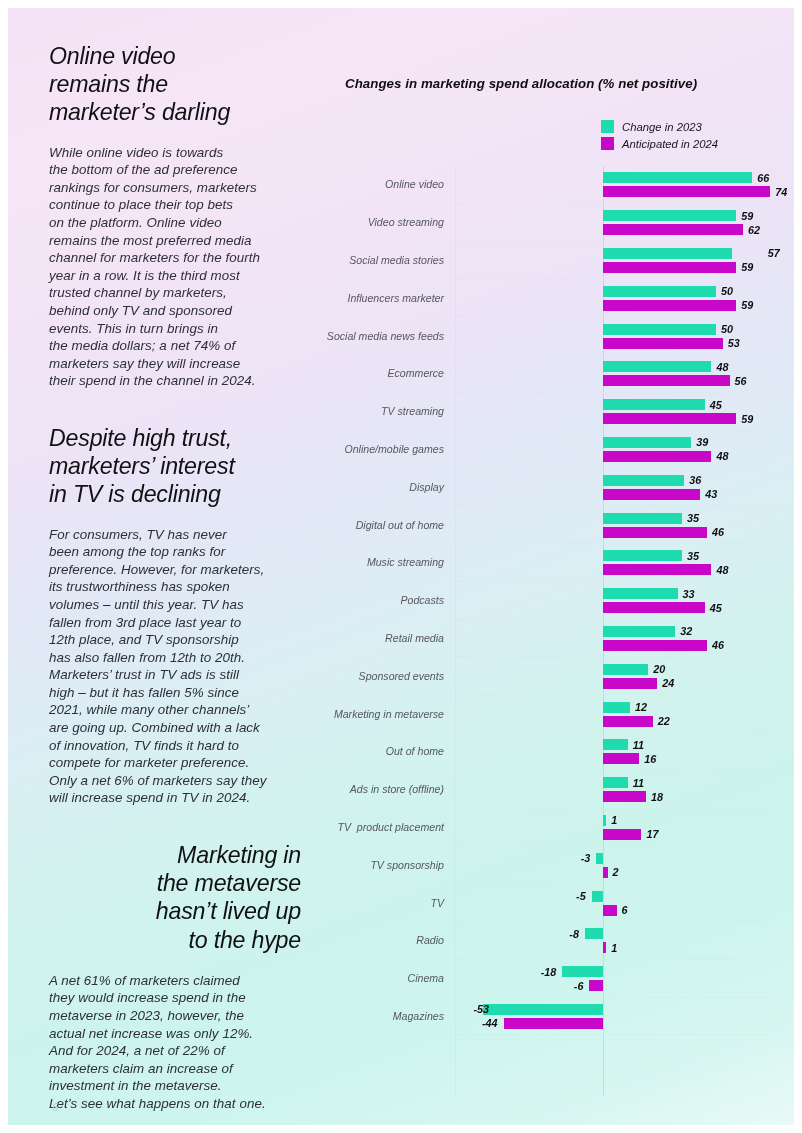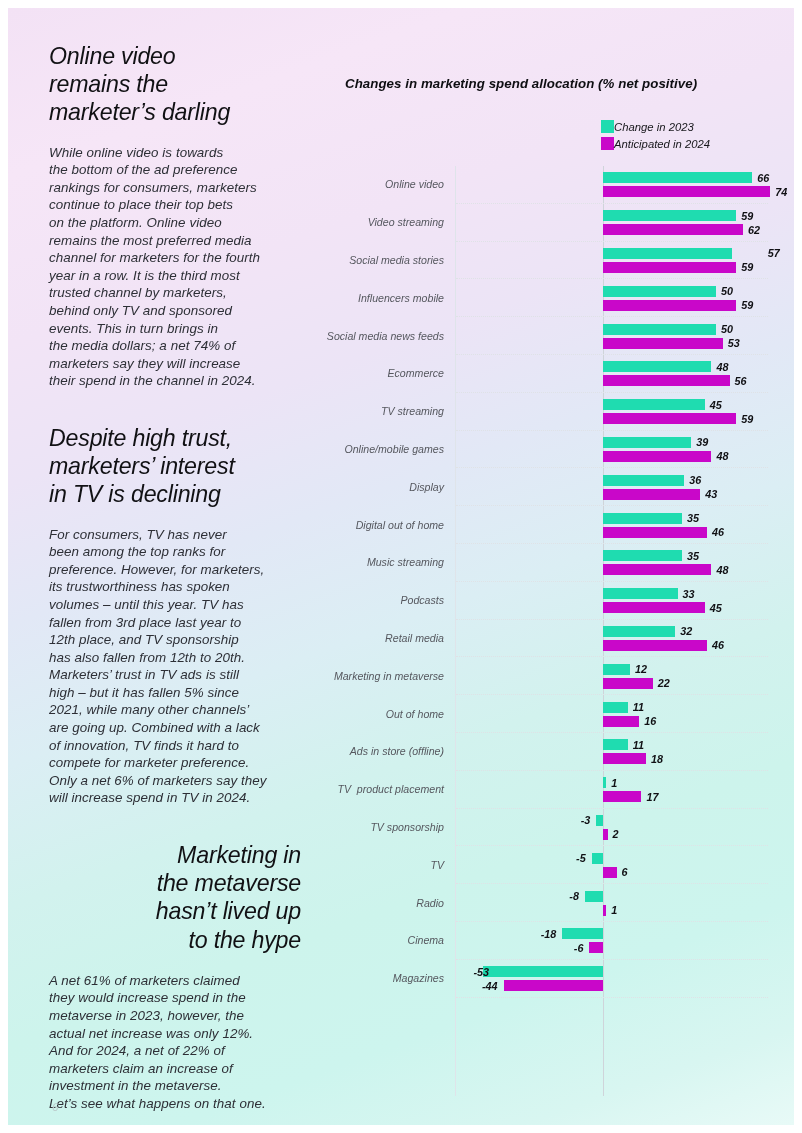--- a/index.html
+++ b/index.html
@@ -77,20 +77,21 @@
   #legend {
     position: absolute;
     left: 256px; top: 44px;
     display: flex;
     flex-direction: column;
     gap: 4px;
   }
   .legend-row {
     display: flex;
     align-items: center;
+    gap: 8px;
   }
   .legend-swatch {
     width: 13px; height: 13px;
     display: inline-block;
   }
   .legend-label {
     font-size: 11.3px;
     color: #17171b;
   }
   
@@ -264,21 +265,21 @@
           <div class="bar-wrap b1">
             <div class="bar teal" style="left: 147px; width: 128.82px;"></div>
             <span class="bar-value" style="left: 280.82px; padding-left: 31px;">57</span>
           </div>
           <div class="bar-wrap b2">
             <div class="bar magenta" style="left: 147px; width: 133.34px;"></div>
             <span class="bar-value" style="left: 285.34px;">59</span>
           </div>
         </div>
         <div class="row">
-          <div class="row-label">Influencers mobile</div>
+          <div class="row-label">Influencers marketer</div>
           <div class="bar-wrap b1">
             <div class="bar teal" style="left: 147px; width: 113px;"></div>
             <span class="bar-value" style="left: 265px;">50</span>
           </div>
           <div class="bar-wrap b2">
             <div class="bar magenta" style="left: 147px; width: 133.34px;"></div>
             <span class="bar-value" style="left: 285.34px;">59</span>
           </div>
         </div>
         <div class="row">
@@ -374,20 +375,31 @@
           <div class="bar-wrap b1">
             <div class="bar teal" style="left: 147px; width: 72.32px;"></div>
             <span class="bar-value" style="left: 224.32px;">32</span>
           </div>
           <div class="bar-wrap b2">
             <div class="bar magenta" style="left: 147px; width: 103.96px;"></div>
             <span class="bar-value" style="left: 255.96px;">46</span>
           </div>
         </div>
         <div class="row">
+          <div class="row-label">Sponsored events</div>
+          <div class="bar-wrap b1">
+            <div class="bar teal" style="left: 147px; width: 45.2px;"></div>
+            <span class="bar-value" style="left: 197.2px;">20</span>
+          </div>
+          <div class="bar-wrap b2">
+            <div class="bar magenta" style="left: 147px; width: 54.24px;"></div>
+            <span class="bar-value" style="left: 206.24px;">24</span>
+          </div>
+        </div>
+        <div class="row">
           <div class="row-label">Marketing in metaverse</div>
           <div class="bar-wrap b1">
             <div class="bar teal" style="left: 147px; width: 27.12px;"></div>
             <span class="bar-value" style="left: 179.12px;">12</span>
           </div>
           <div class="bar-wrap b2">
             <div class="bar magenta" style="left: 147px; width: 49.72px;"></div>
             <span class="bar-value" style="left: 201.72px;">22</span>
           </div>
         </div>

